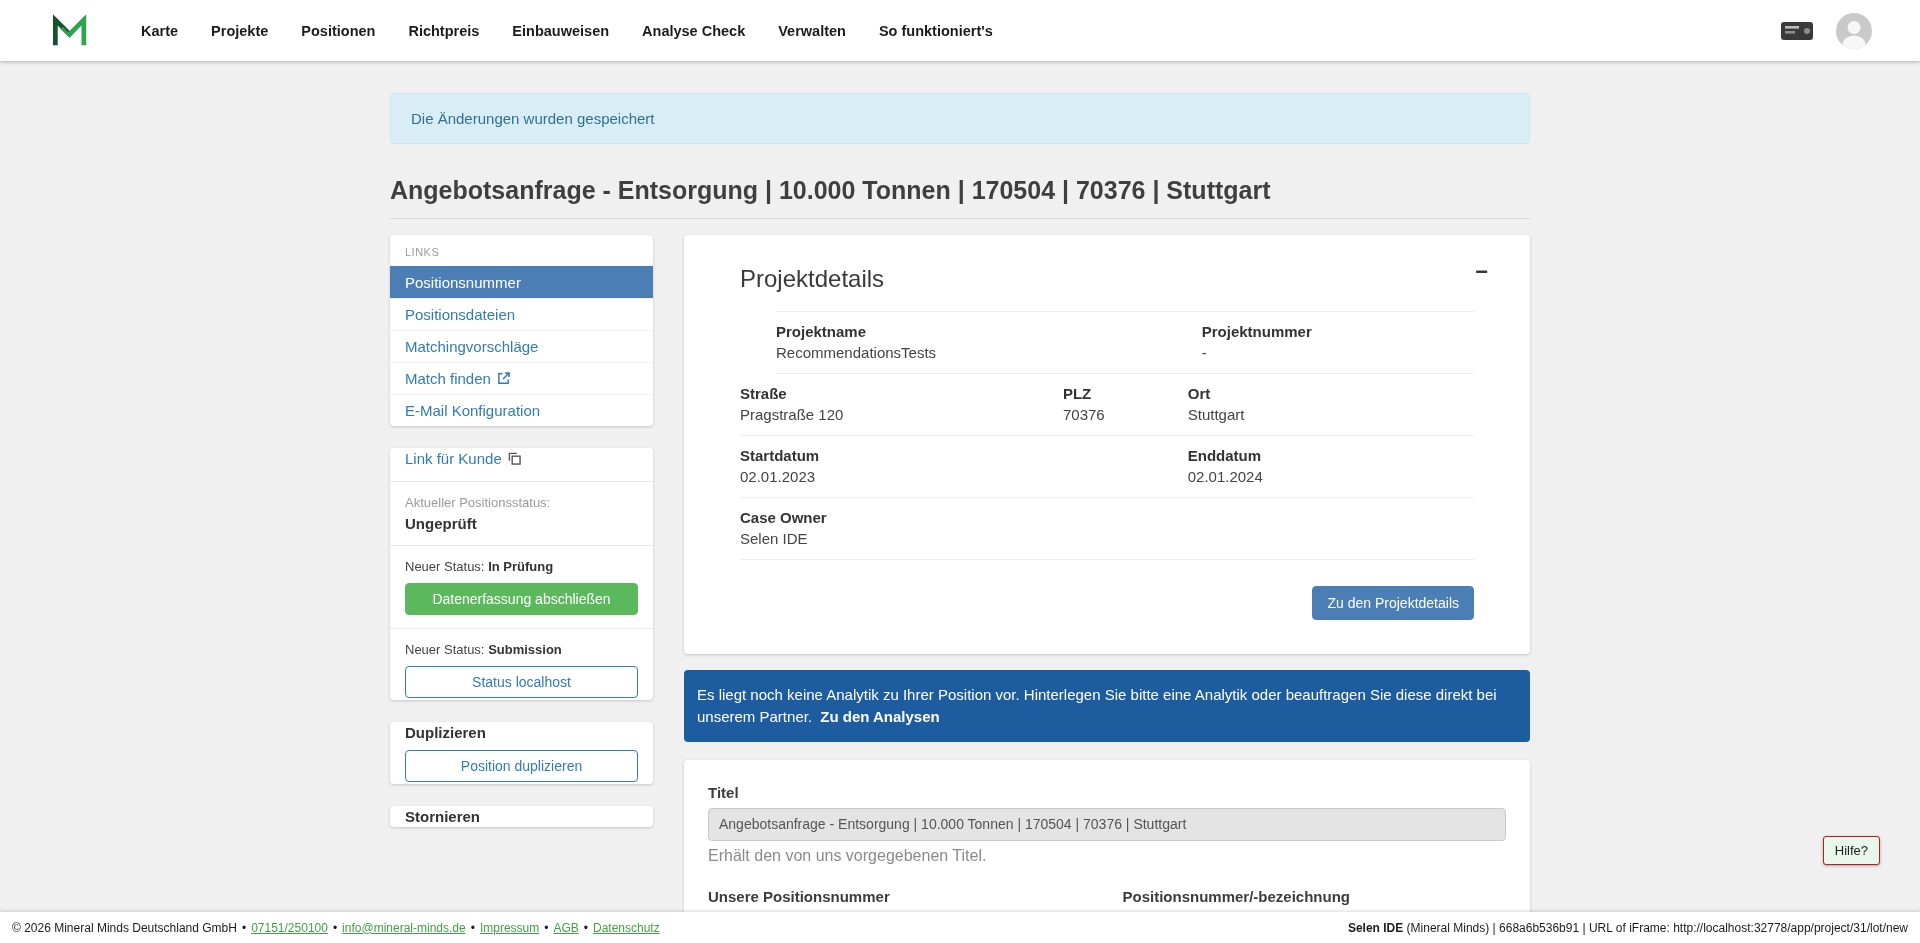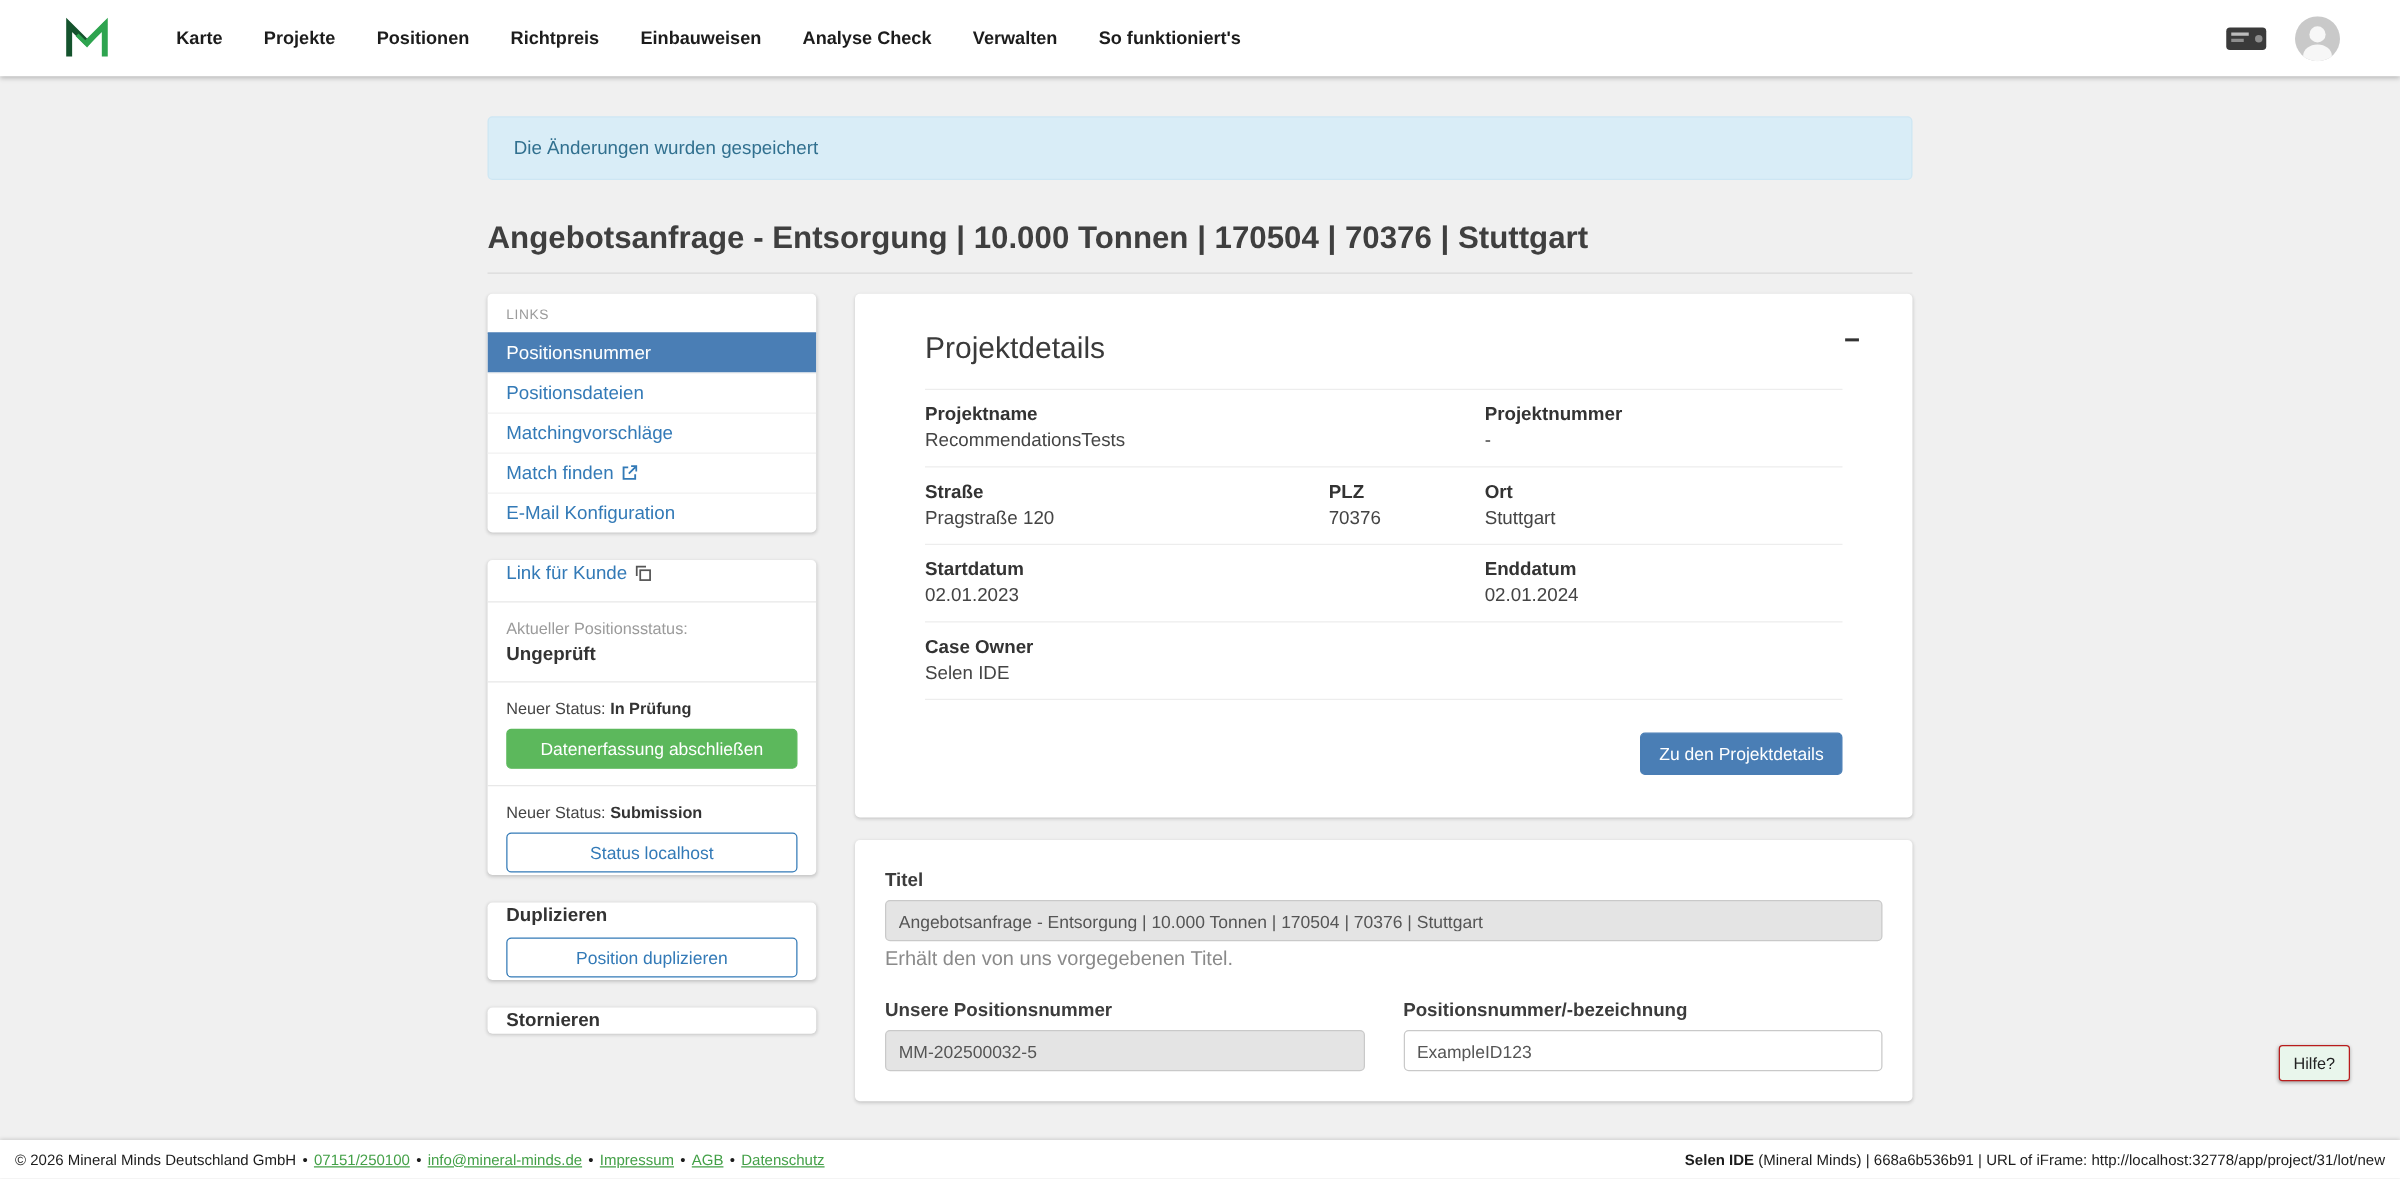--- a/index.html
+++ b/index.html
@@ -51,21 +51,21 @@
   .btn-outline-blue { background:#fff; border:1px solid #337ab7; color:#337ab7; margin-top:9px; }
   .side-card-title { font-size:15px; font-weight:700; color:#333; }
   
   .project-card { padding:30px 56px 34px; position:relative; }
   .project-title { font-size:24px; font-weight:500; color:#3a3a3a; margin-bottom:18px; }
   .collapse-btn {
     position:absolute; top:26px; right:42px; background:none; border:none;
     font-size:22px; font-weight:700; color:#333; cursor:pointer; line-height:1;
   }
   .pd-row { display:grid; grid-template-columns:44% 17% 39%; padding:11px 0 12px; border-bottom:1px solid #ededed; }
-  .pd-row:first-of-type { border-top:1px solid #ededed; }
+  .pd-row:first-of-type { border-top:1px solid #ededed;margin-left:36px; }
   .c1{grid-column:1} .c2{grid-column:2} .c3{grid-column:3}
   .pd-label { font-size:15px; font-weight:700; color:#333; }
   .pd-value { font-size:15px; color:#444; margin-top:4px; }
   .pd-btn-row { text-align:right; margin-top:26px; }
   .btn-blue-fill { background:#4a7eb5; border:1px solid #4a7eb5; color:#fff; padding:8px 14px; }
   
   .banner {
     margin-top:16px; background:#1d5c9e; color:#fff; border-radius:4px;
     padding:14px 13px; font-size:15px; line-height:1.45;
   }
@@ -265,20 +265,24 @@
               <div class="pd-label">Case Owner</div>
               <div class="pd-value">Selen IDE</div>
             </div>
           </div>
 
           <div class="pd-btn-row">
             <button class="btn btn-blue-fill">Zu den Projektdetails</button>
           </div>
         </div>
 
+        <div class="banner">
+          <span>Es liegt noch keine Analytik zu Ihrer Position vor. Hinterlegen Sie bitte eine Analytik oder beauftragen Sie diese direkt bei unserem Partner.</span>
+          <span class="banner-link">Zu den Analysen</span>
+        </div>
 
         <div class="card form-card">
           <label class="form-label">Titel</label>
           <input class="form-input is-disabled" readonly="" value="Angebotsanfrage - Entsorgung | 10.000 Tonnen | 170504 | 70376 | Stuttgart" style="">
           <div class="form-help">Erhält den von uns vorgegebenen Titel.</div>
 
           <div class="form-grid">
             <div>
               <label class="form-label">Unsere Positionsnummer</label>
               <input class="form-input is-disabled" readonly="" value="MM-202500032-5" style="">

